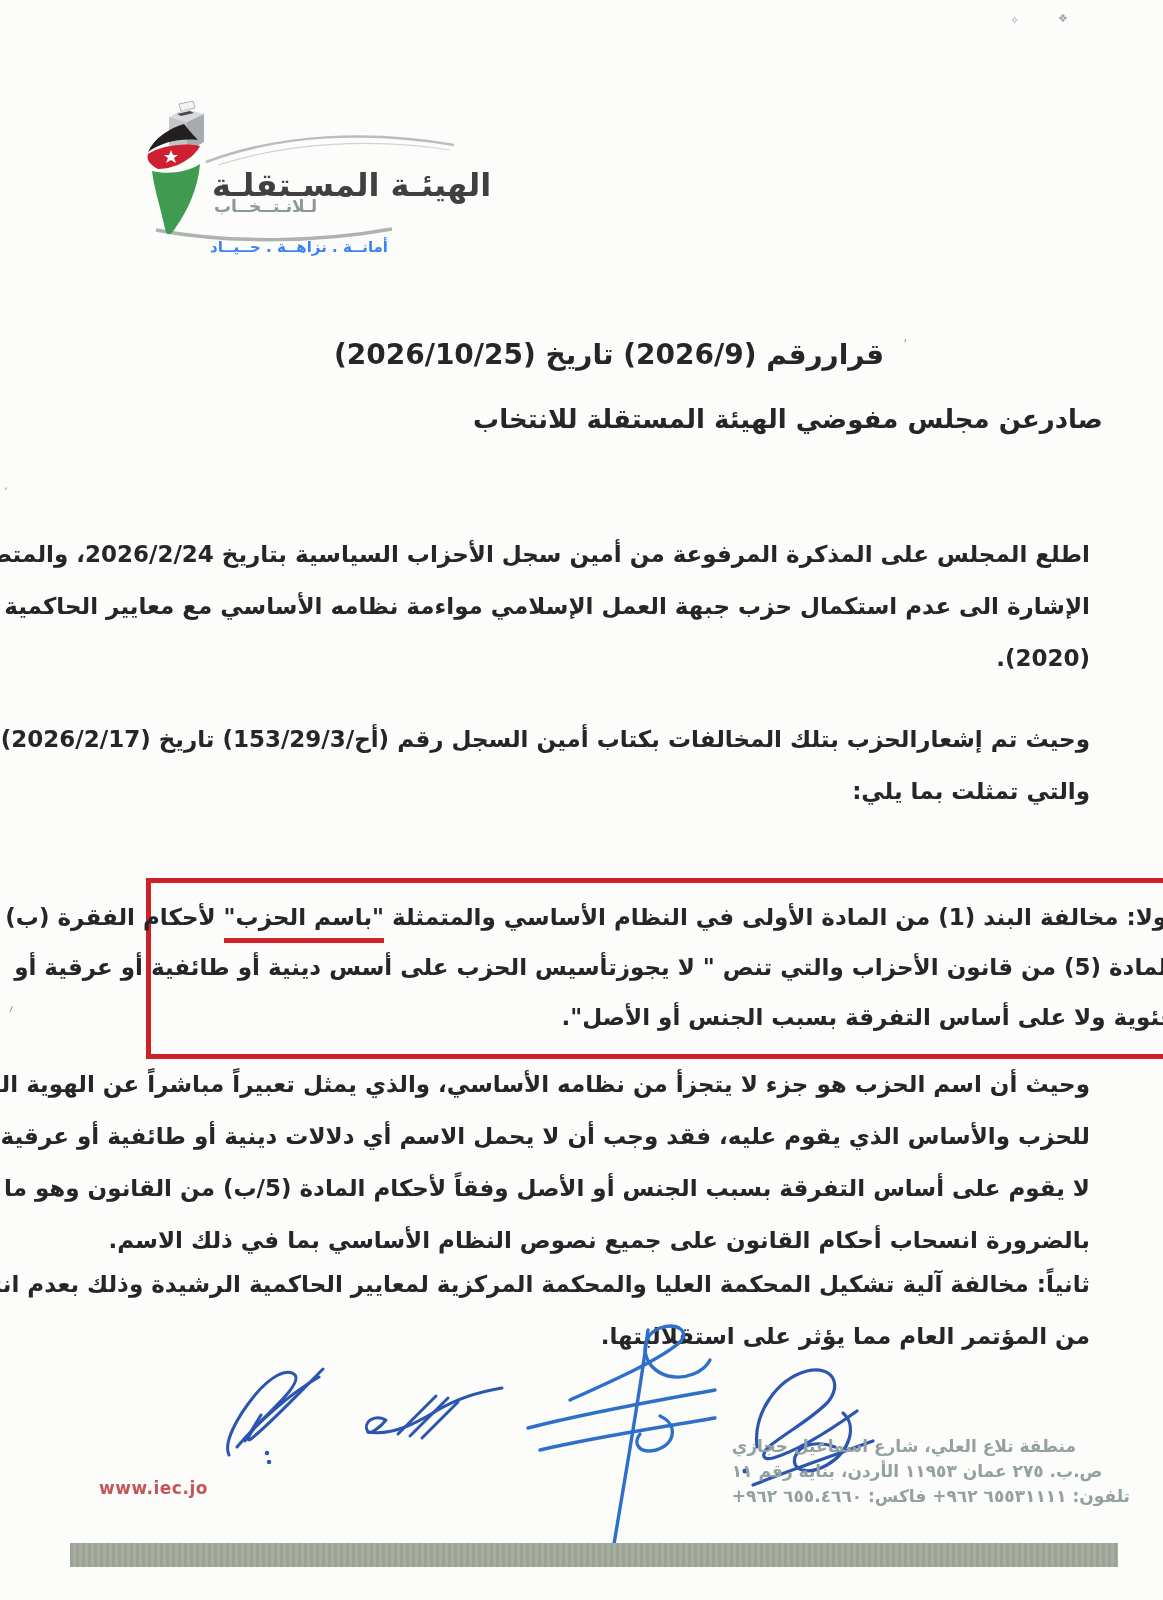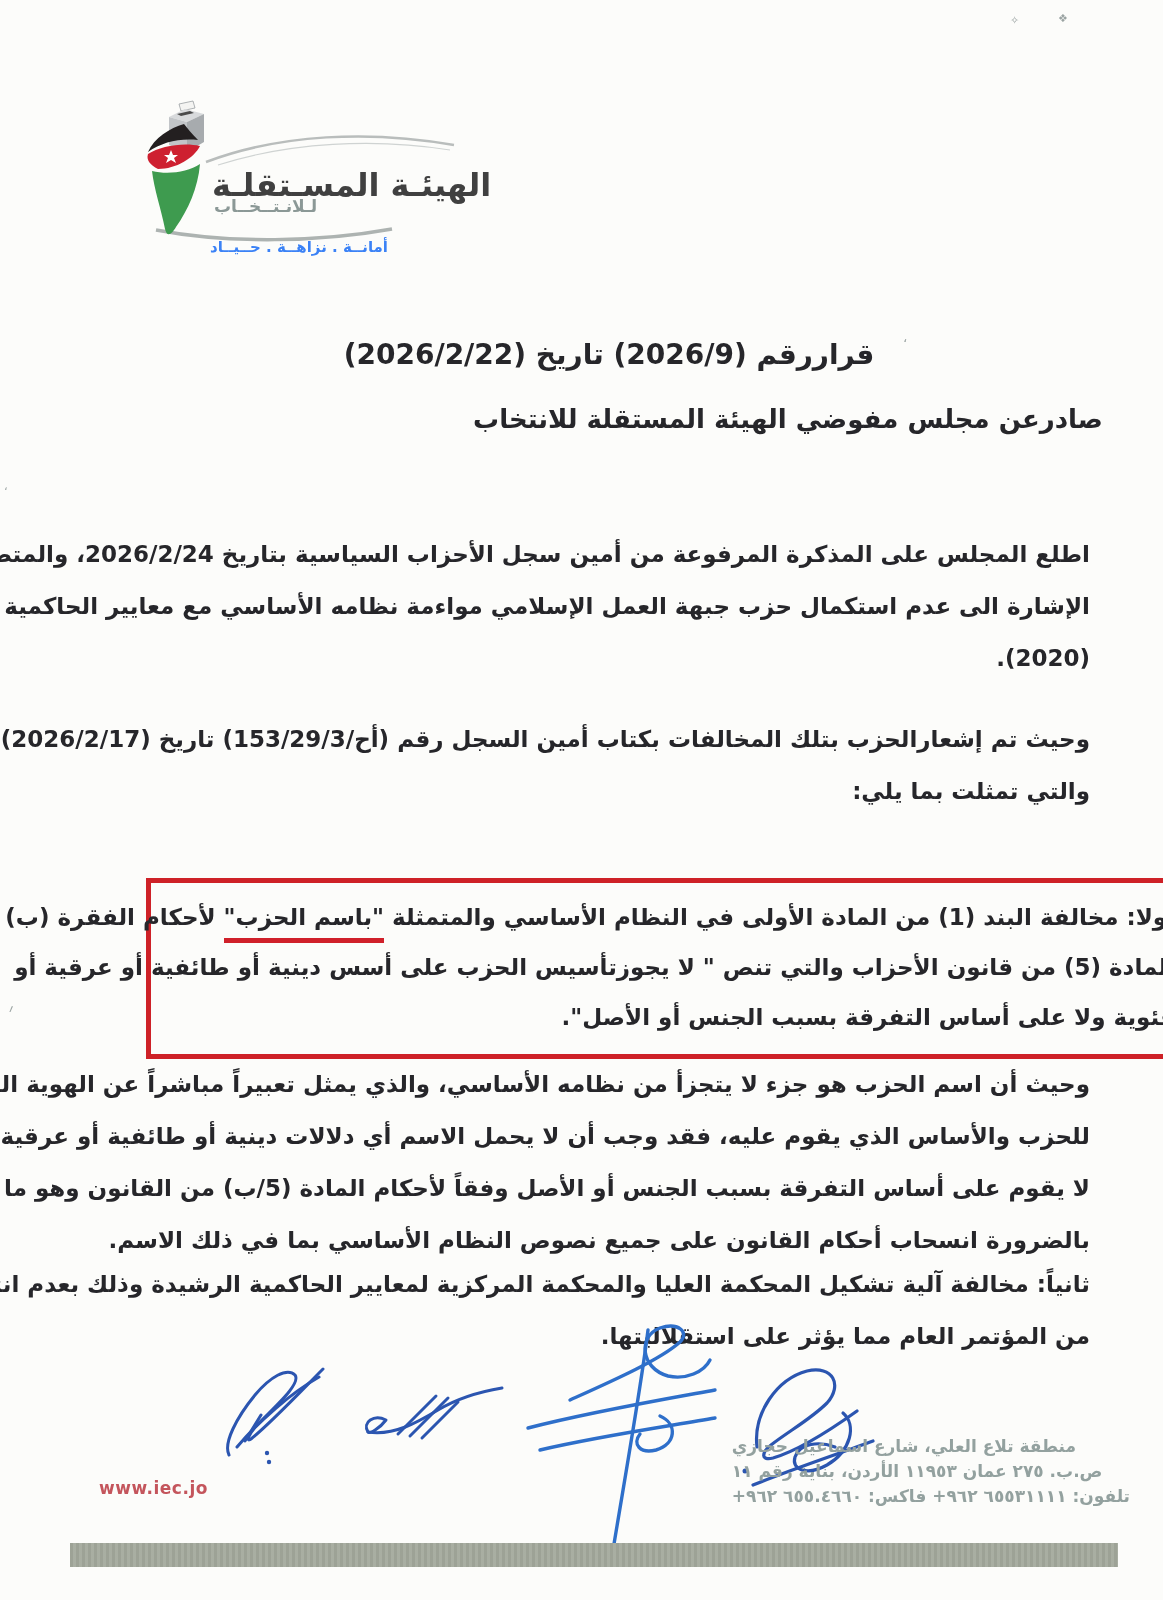--- a/index.html
+++ b/index.html
@@ -68,21 +68,21 @@
       <path d="M44,24 C30,28 14,38 8,52 C22,42 40,38 58,40 C52,34 47,28 44,24 Z" fill="#231f20"></path>
       <path d="M8,54 C20,46 44,42 60,46 C54,58 36,69 18,69 C10,65 6,60 8,54 Z" fill="#ce2030"></path>
       <polygon points="31,50 33,55 38,55 34,58 36,63 31,60 26,63 28,58 24,55 29,55" fill="#ffffff"></polygon>
       <path d="M12,71 C28,75 48,72 60,64 C58,88 48,110 36,127 C32,134 27,138 25,129 C21,109 14,89 12,71 Z" fill="#3e9b4f"></path>
     </svg>
     <div class="org-line1">الهيئـة المسـتقلـة</div>
     <div class="org-line2">لـلانـتــخــاب</div>
     <div class="tagline">أمانــة . نزاهــة . حــيــاد</div>
   </div>
 
-  <div class="title1">قراررقم (2026/9) تاريخ (2026/2/22)</div>
+  <div class="title1">قراررقم (2026/9) تاريخ (2026/10/25)</div>
   <div class="title2">صادرعن مجلس مفوضي الهيئة المستقلة للانتخاب</div>
 
   <div class="para p1">
     <div class="pline">اطلع المجلس على المذكرة المرفوعة من أمين سجل الأحزاب السياسية بتاريخ 2026/2/24، والمتضمنة</div>
     <div class="pline">الإشارة الى عدم استكمال حزب جبهة العمل الإسلامي مواءمة نظامه الأساسي مع معايير الحاكمية</div>
     <div class="pline last">(2020).</div>
   </div>
 
   <div class="para p2">
     <div class="pline">وحيث تم إشعارالحزب بتلك المخالفات بكتاب أمين السجل رقم (أح/153/29/3) تاريخ (2026/2/17)</div>

